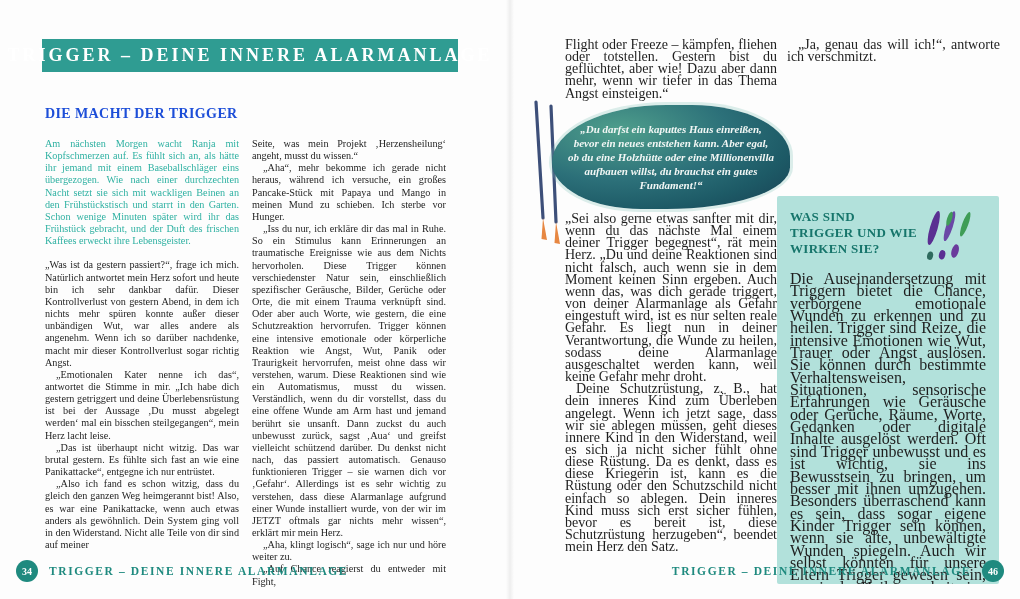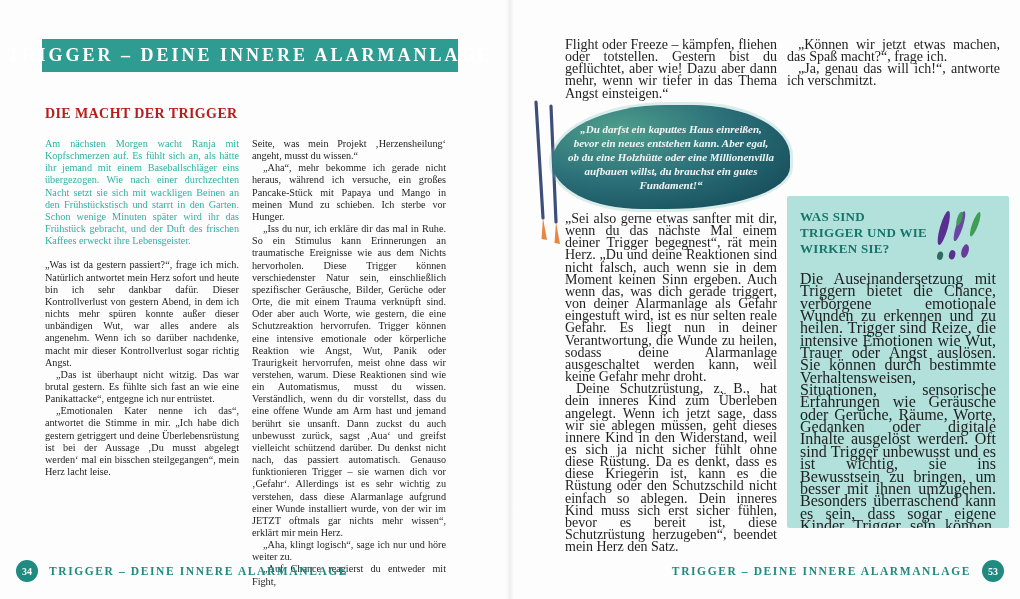--- a/index.html
+++ b/index.html
@@ -13,21 +13,21 @@
     background:linear-gradient(90deg,rgba(0,0,0,0) 0%,rgba(0,0,0,.06) 50%,rgba(0,0,0,0) 100%);}
   .page{position:absolute;top:0;width:510px;height:599px;}
   .page-left{left:0;}
   .page-right{left:510px;}
 
   
   .banner{position:absolute;left:42px;top:39px;width:416px;height:33px;
     background:#2f9c92;color:#fff;display:flex;align-items:center;justify-content:center;
     font-size:18px;font-weight:bold;letter-spacing:3px;white-space:nowrap;}
   .heading{position:absolute;left:45px;top:106px;margin:0;
-    font-size:14px;font-weight:bold;color:#b91c1c;letter-spacing:.4px;}
+    font-size:14px;font-weight:bold;color:#1d4ed8;letter-spacing:.4px;}
   .cols-left{position:absolute;left:45px;top:138px;width:402px;display:flex;gap:13px;}
   .col{width:194px;font-size:10.2px;line-height:12.15px;text-align:justify;
     color:#1e1e1e;hyphens:auto;font-family:Liberation Serif, serif;-webkit-hyphens:auto;}
   .col p{margin:0;}
   p.teal{color:#2fb1a2;margin-bottom:12px;}
   p.ind{text-indent:11px;}
 
   
   .footer{position:absolute;top:560px;display:flex;align-items:center;gap:11px;}
   .footer-left{left:16px;}
@@ -48,21 +48,21 @@
   .quote-blob{position:absolute;left:42px;top:105px;width:238px;height:104px;
     background:radial-gradient(ellipse at 28% 25%,#4f9f8c 0%,#2c7079 45%,#1d5a66 72%,#173f52 100%);
     border-radius:54% 46% 58% 42% / 62% 55% 45% 50%;
     display:flex;align-items:center;justify-content:center;
     box-shadow:0 0 0 3px rgba(120,190,180,.25);font-weight:bold;}
   .quote-text{color:#f2f7f5;font-style:italic;font-size:11px;line-height:14px;
     text-align:center;padding:6px 16px;}
   .brushes-quote{position:absolute;left:16px;top:100px;}
 
   
-  .info-box{position:absolute;left:277px;top:196px;width:222px;height:332px;
+  .info-box{position:absolute;left:267px;top:196px;width:222px;height:388px;
     background:#b2e1db;box-sizing:border-box;padding:13px 13px 10px 13px;border-radius:2px;overflow:hidden;}
   .info-box-head{display:flex;justify-content:space-between;}
   .info-box-title{width:140px;margin:0;font-size:13px;line-height:16px;
     font-weight:bold;color:#16756b;letter-spacing:.3px;}
   .info-box p.body{margin:0;font-size:16px;line-height:12.35px;text-align:justify;
     color:#1e1e1e;hyphens:auto;-webkit-hyphens:auto;}
   .info-box p.second{margin-top:11px;}
   .box-brushes{margin-top:-2px;}
 </style>
 </head>
@@ -75,22 +75,23 @@
     <div class="banner">
       <span>TRIGGER – DEINE INNERE ALARMANLAGE</span>
     </div>
 
     <h2 class="heading">DIE MACHT DER TRIGGER</h2>
 
     <div class="cols-left">
       <div class="col">
         <p class="teal">Am nächsten Morgen wacht Ranja mit Kopfschmerzen auf. Es fühlt sich an, als hätte ihr jemand mit einem Baseballschläger eins übergezogen. Wie nach einer durchzechten Nacht setzt sie sich mit wackligen Beinen an den Frühstückstisch und starrt in den Garten. Schon wenige Minuten später wird ihr das Frühstück gebracht, und der Duft des frischen Kaffees erweckt ihre Lebensgeister.</p>
         <p>„Was ist da gestern passiert?“, frage ich mich. Natürlich antwortet mein Herz sofort und heute bin ich sehr dankbar dafür. Dieser Kontrollverlust von gestern Abend, in dem ich nichts mehr spüren konnte außer dieser unbändigen Wut, war alles andere als angenehm. Wenn ich so darüber nachdenke, macht mir dieser Kontrollverlust sogar richtig Angst.</p>
+        <p class="ind">„Emotionalen Kater nenne ich das“, antwortet die Stimme in mir. „Ich habe dich gestern getriggert und deine Überlebensrüstung ist bei der Aussage ‚Du musst abgelegt werden‘ mal ein bisschen steilgegangen“, mein Herz lacht leise.</p>
         <p class="ind">„Das ist überhaupt nicht witzig. Das war brutal gestern. Es fühlte sich fast an wie eine Panikattacke“, entgegne ich nur entrüstet.</p>
-        <p class="ind">„Emotionalen Kater nenne ich das“, antwortet die Stimme in mir. „Ich habe dich gestern getriggert und deine Überlebensrüstung ist bei der Aussage ‚Du musst abgelegt werden‘ mal ein bisschen steilgegangen“, mein Herz lacht leise.</p>
+        <p class="ind">„Also ich fand es schon witzig, dass du gleich den ganzen Weg heimgerannt bist! Also, es war eine Panikattacke, wenn auch etwas anders als gewöhnlich. Dein System ging voll in den Widerstand. Nicht alle Teile von dir sind auf meiner</p>
       </div>
       <div class="col">
         <p>Seite, was mein Projekt ‚Herzensheilung‘ angeht, musst du wissen.“</p>
         <p class="ind">„Aha“, mehr bekomme ich gerade nicht heraus, während ich versuche, ein großes Pancake-Stück mit Papaya und Mango in meinen Mund zu schieben. Ich sterbe vor Hunger.</p>
         <p class="ind">„Iss du nur, ich erkläre dir das mal in Ruhe. So ein Stimulus kann Erinnerungen an traumatische Ereignisse wie aus dem Nichts hervorholen. Diese Trigger können verschiedenster Natur sein, einschließlich spezifischer Geräusche, Bilder, Gerüche oder Orte, die mit einem Trauma verknüpft sind. Oder aber auch Worte, wie gestern, die eine Schutzreaktion hervorrufen. Trigger können eine intensive emotionale oder körperliche Reaktion wie Angst, Wut, Panik oder Traurigkeit hervorrufen, meist ohne dass wir verstehen, warum. Diese Reaktionen sind wie ein Automatismus, musst du wissen. Verständlich, wenn du dir vorstellst, dass du eine offene Wunde am Arm hast und jemand berührt sie unsanft. Dann zuckst du auch unbewusst zurück, sagst ‚Aua‘ und greifst vielleicht schützend darüber. Du denkst nicht nach, das passiert automatisch. Genauso funktionieren Trigger – sie warnen dich vor ‚Gefahr‘. Allerdings ist es sehr wichtig zu verstehen, dass diese Alarmanlage aufgrund einer Wunde installiert wurde, von der wir im JETZT oftmals gar nichts mehr wissen“, erklärt mir mein Herz.</p>
         <p class="ind">„Aha, klingt logisch“, sage ich nur und höre weiter zu.</p>
         <p class="ind">„Auf Chance reagierst du entweder mit Fight,</p>
       </div>
     </div>
 
@@ -118,21 +119,20 @@
     <div class="quote-blob">
       <div class="quote-text">„Du darfst ein kaputtes Haus einreißen, bevor ein neues entstehen kann. Aber egal, ob du eine Holzhütte oder eine Millionenvilla aufbauen willst, du brauchst ein gutes Fundament!“</div>
     </div>
 
     <div class="r-col1-bottom">
       <p>„Sei also gerne etwas sanfter mit dir, wenn du das nächste Mal einem deiner Trigger begegnest“, rät mein Herz. „Du und deine Reaktionen sind nicht falsch, auch wenn sie in dem Moment keinen Sinn ergeben. Auch wenn das, was dich gerade triggert, von deiner Alarmanlage als Gefahr eingestuft wird, ist es nur selten reale Gefahr. Es liegt nun in deiner Verantwortung, die Wunde zu heilen, sodass deine Alarmanlage ausgeschaltet werden kann, weil keine Gefahr mehr droht.</p>
       <p class="ind">Deine Schutzrüstung, z. B., hat dein inneres Kind zum Überleben angelegt. Wenn ich jetzt sage, dass wir sie ablegen müssen, geht dieses innere Kind in den Widerstand, weil es sich ja nicht sicher fühlt ohne diese Rüstung. Da es denkt, dass es diese Kriegerin ist, kann es die Rüstung oder den Schutzschild nicht einfach so ablegen. Dein inneres Kind muss sich erst sicher fühlen, bevor es bereit ist, diese Schutzrüstung herzugeben“, beendet mein Herz den Satz.</p>
     </div>
 
     <div class="r-col2-top">
-      <p class="ind">„Können wir jetzt etwas machen, das Spaß macht?“, frage ich.</p>
       <p class="ind">„Ja, genau das will ich!“, antworte ich verschmitzt.</p>
     </div>
 
     <div class="info-box">
       <div class="info-box-head">
         <h3 class="info-box-title">WAS SIND TRIGGER UND WIE WIRKEN SIE?</h3>
         <svg class="box-brushes" width="72" height="66" viewBox="0 0 72 66" aria-hidden="true">
           <ellipse cx="16" cy="20" rx="4.2" ry="19" fill="#5a2f92" transform="rotate(16 16 20)"></ellipse>
           <ellipse cx="33" cy="18" rx="3.6" ry="17" fill="#6a47a6" transform="rotate(18 33 18)"></ellipse>
           <ellipse cx="33" cy="10" rx="2.6" ry="8" fill="#3f9d57" transform="rotate(18 33 10)"></ellipse>
@@ -140,17 +140,17 @@
           <ellipse cx="12" cy="50" rx="3.2" ry="4.6" fill="#2e6b5e" transform="rotate(14 12 50)"></ellipse>
           <ellipse cx="25" cy="49" rx="3.4" ry="5.2" fill="#5a2f92" transform="rotate(14 25 49)"></ellipse>
           <ellipse cx="39" cy="45" rx="3.8" ry="7.5" fill="#6a3b9c" transform="rotate(16 39 45)"></ellipse>
         </svg>
       </div>
       <p class="body">Die Auseinandersetzung mit Triggern bietet die Chance, verborgene emotionale Wunden zu erkennen und zu heilen. Trigger sind Reize, die intensive Emotionen wie Wut, Trauer oder Angst auslösen. Sie können durch bestimmte Verhaltensweisen, Situationen, sensorische Erfahrungen wie Geräusche oder Gerüche, Räume, Worte, Gedanken oder digitale Inhalte ausgelöst werden. Oft sind Trigger unbewusst und es ist wichtig, sie ins Bewusstsein zu bringen, um besser mit ihnen umzugehen. Besonders überraschend kann es sein, dass sogar eigene Kinder Trigger sein können, wenn sie alte, unbewältigte Wunden spiegeln. Auch wir selbst könnten für unsere Eltern Trigger gewesen sein, was in der Heilungsarbeit eine zentrale Rolle spielt.</p>
       <p class="body second">Ich höre häufig den Satz „Du hast mich getriggert!“. Dadurch gibst du wieder Verantwortung ab. Die Reaktion passiert in uns, weshalb es auch in der eigenen Verantwortung liegt, sich den Trigger näher anzusehen.</p>
     </div>
 
     <div class="footer footer-right">
-      <span class="pagenum">53</span>
+      <span class="pagenum">46</span>
       <span class="foottitle">TRIGGER – DEINE INNERE ALARMANLAGE</span>
     </div>
   </div>
 </div>
 
 </body></html>

